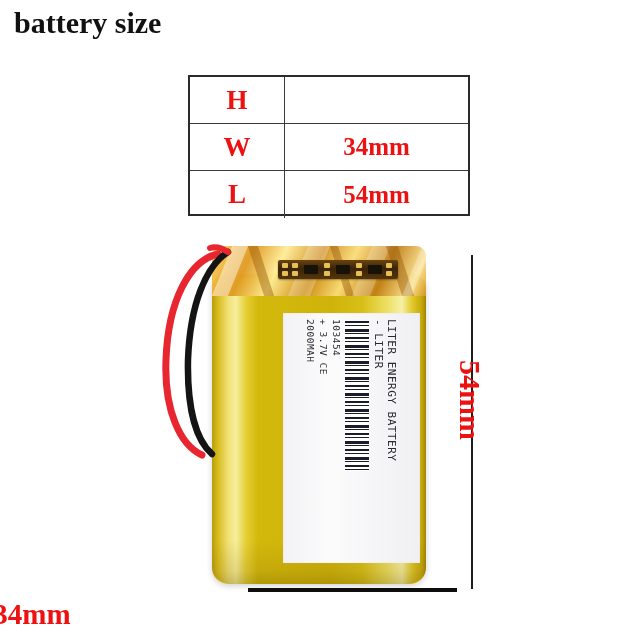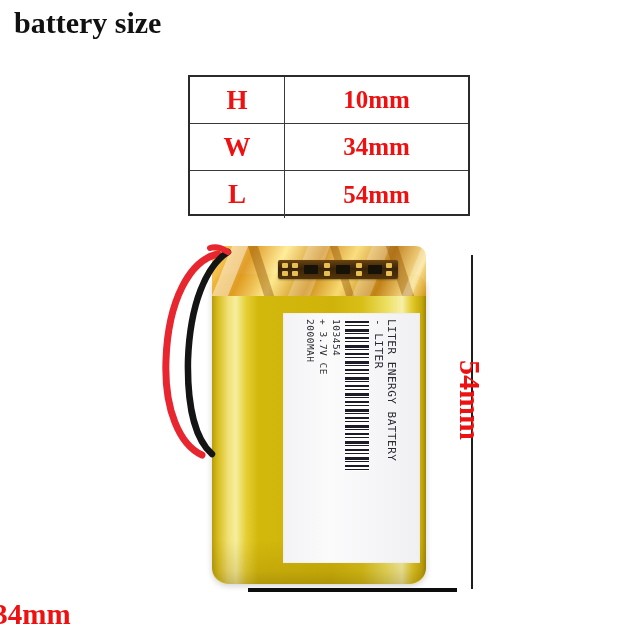--- a/index.html
+++ b/index.html
@@ -164,21 +164,20 @@
 <body>
 
 <div id="page">
 
   <div class="title">battery size</div>
 
   <div class="spec-table">
 
     <div class="spec-row">
       <div class="spec-key">H</div>
-      <div class="spec-val">10mm</div>
     </div>
 
     <div class="spec-row">
       <div class="spec-key">W</div>
       <div class="spec-val">34mm</div>
     </div>
 
     <div class="spec-row">
       <div class="spec-key">L</div>
       <div class="spec-val">54mm</div>

